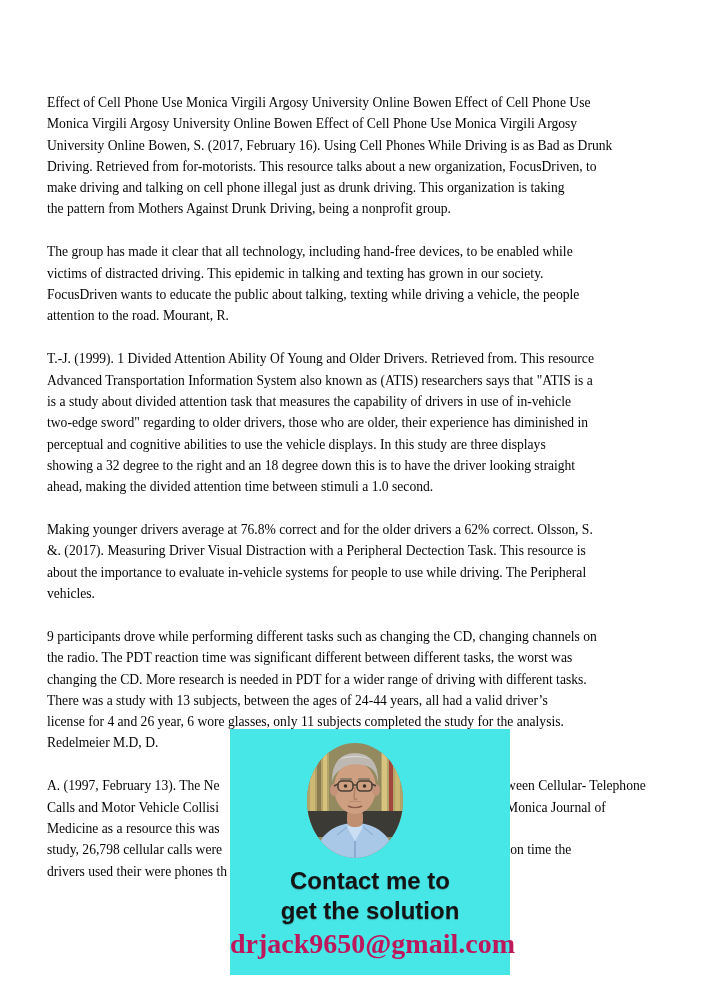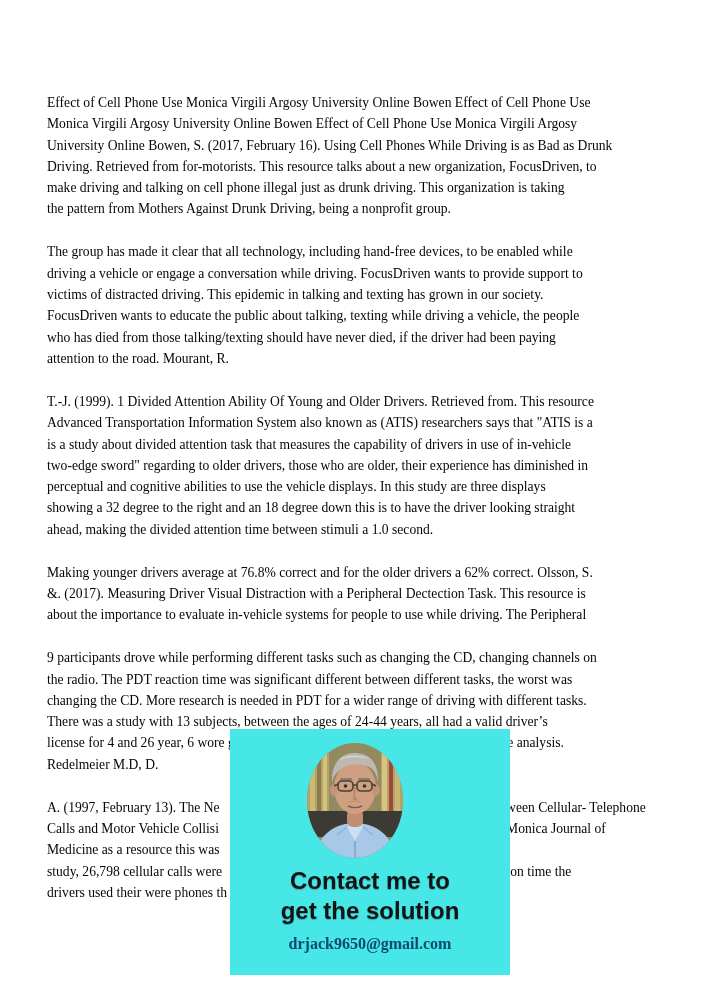--- a/index.html
+++ b/index.html
@@ -59,63 +59,62 @@
     text-shadow: 0 1px 1px rgba(0,0,0,0.25);
   }
   .c1 { top: 136px; }
   .c2 { top: 166px; }
   .email {
     position: absolute;
     left: 0; top: 199px; width: 100%;
     text-align: center;
     font-family: "Liberation Serif", "DejaVu Serif", serif;
     font-weight: bold;
-    font-size: 16px;
+    font-size: 28px;
     line-height: 32px;
-    color: #0c4a6e;
+    color: #be185d;
   }
 </style>
 </head>
 <body>
 
 <div class="page">
   <div class="doc">
 
     <p class="para">
       <span class="ln">Effect of Cell Phone Use Monica Virgili Argosy University Online Bowen Effect of Cell Phone Use</span>
       <span class="ln">Monica Virgili Argosy University Online Bowen Effect of Cell Phone Use Monica Virgili Argosy</span>
       <span class="ln">University Online Bowen, S. (2017, February 16). Using Cell Phones While Driving is as Bad as Drunk</span>
       <span class="ln">Driving. Retrieved from for-motorists. This resource talks about a new organization, FocusDriven, to</span>
       <span class="ln">make driving and talking on cell phone illegal just as drunk driving. This organization is taking</span>
       <span class="ln">the pattern from Mothers Against Drunk Driving, being a nonprofit group.</span>
     </p>
 
     <p class="para">
       <span class="ln">The group has made it clear that all technology, including hand-free devices, to be enabled while</span>
-      <span class="ln">driving a vehicle or engage a conversation while driving. FocusDriven wants to provide support to</span>
       <span class="ln">victims of distracted driving. This epidemic in talking and texting has grown in our society.</span>
       <span class="ln">FocusDriven wants to educate the public about talking, texting while driving a vehicle, the people</span>
-      <span class="ln">who has died from those talking/texting should have never died, if the driver had been paying</span>
       <span class="ln">attention to the road. Mourant, R.</span>
     </p>
 
     <p class="para">
       <span class="ln">T.-J. (1999). 1 Divided Attention Ability Of Young and Older Drivers. Retrieved from. This resource</span>
       <span class="ln">Advanced Transportation Information System also known as (ATIS) researchers says that "ATIS is a</span>
       <span class="ln">is a study about divided attention task that measures the capability of drivers in use of in-vehicle</span>
       <span class="ln">two-edge sword" regarding to older drivers, those who are older, their experience has diminished in</span>
       <span class="ln">perceptual and cognitive abilities to use the vehicle displays. In this study are three displays</span>
       <span class="ln">showing a 32 degree to the right and an 18 degree down this is to have the driver looking straight</span>
       <span class="ln">ahead, making the divided attention time between stimuli a 1.0 second.</span>
     </p>
 
     <p class="para">
       <span class="ln">Making younger drivers average at 76.8% correct and for the older drivers a 62% correct. Olsson, S.</span>
       <span class="ln">&amp;. (2017). Measuring Driver Visual Distraction with a Peripheral Dectection Task. This resource is</span>
       <span class="ln">about the importance to evaluate in-vehicle systems for people to use while driving. The Peripheral</span>
+      <span class="ln">vehicles.</span>
     </p>
 
     <p class="para">
       <span class="ln">9 participants drove while performing different tasks such as changing the CD, changing channels on</span>
       <span class="ln">the radio. The PDT reaction time was significant different between different tasks, the worst was</span>
       <span class="ln">changing the CD. More research is needed in PDT for a wider range of driving with different tasks.</span>
       <span class="ln">There was a study with 13 subjects, between the ages of 24-44 years, all had a valid driver’s</span>
       <span class="ln">license for 4 and 26 year, 6 wore glasses, only 11 subjects completed the study for the analysis.</span>
       <span class="ln">Redelmeier M.D, D.</span>
     </p>

